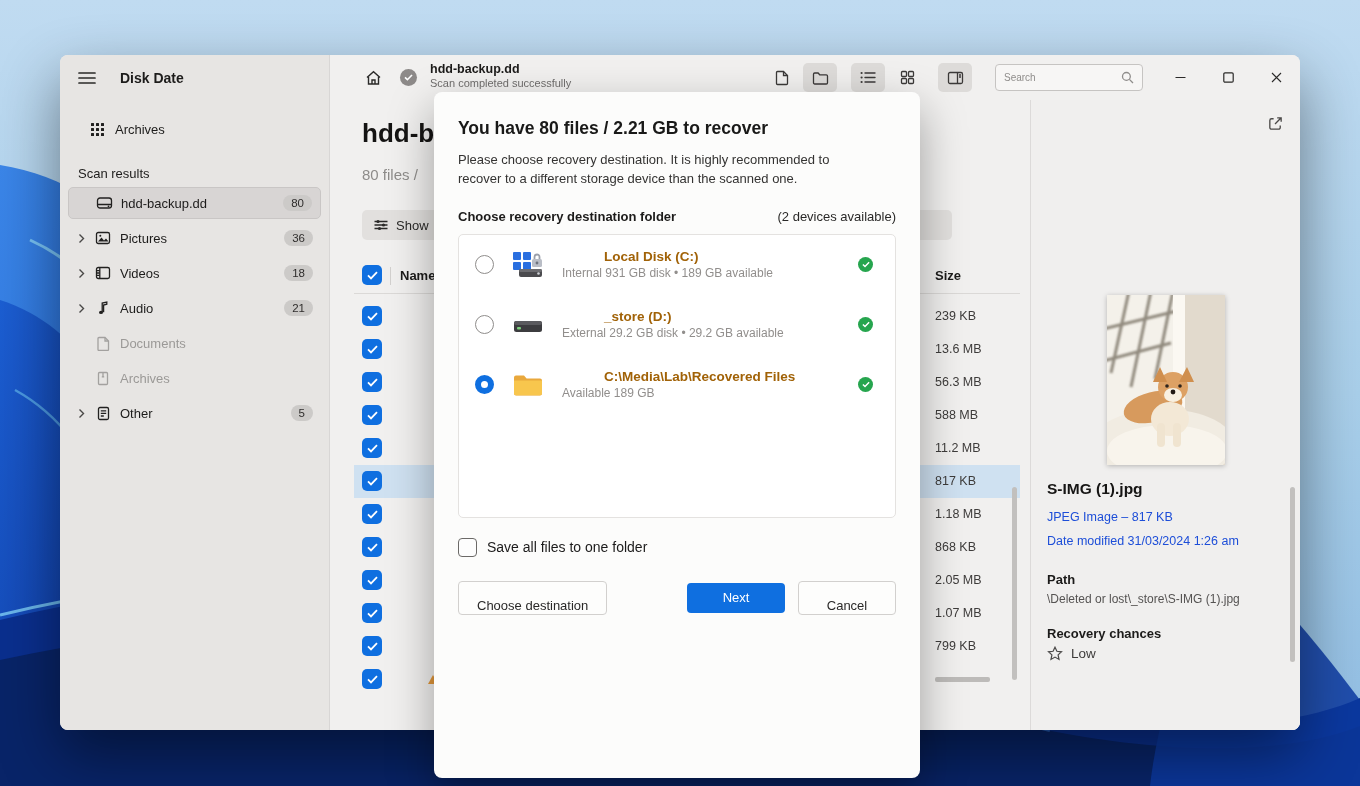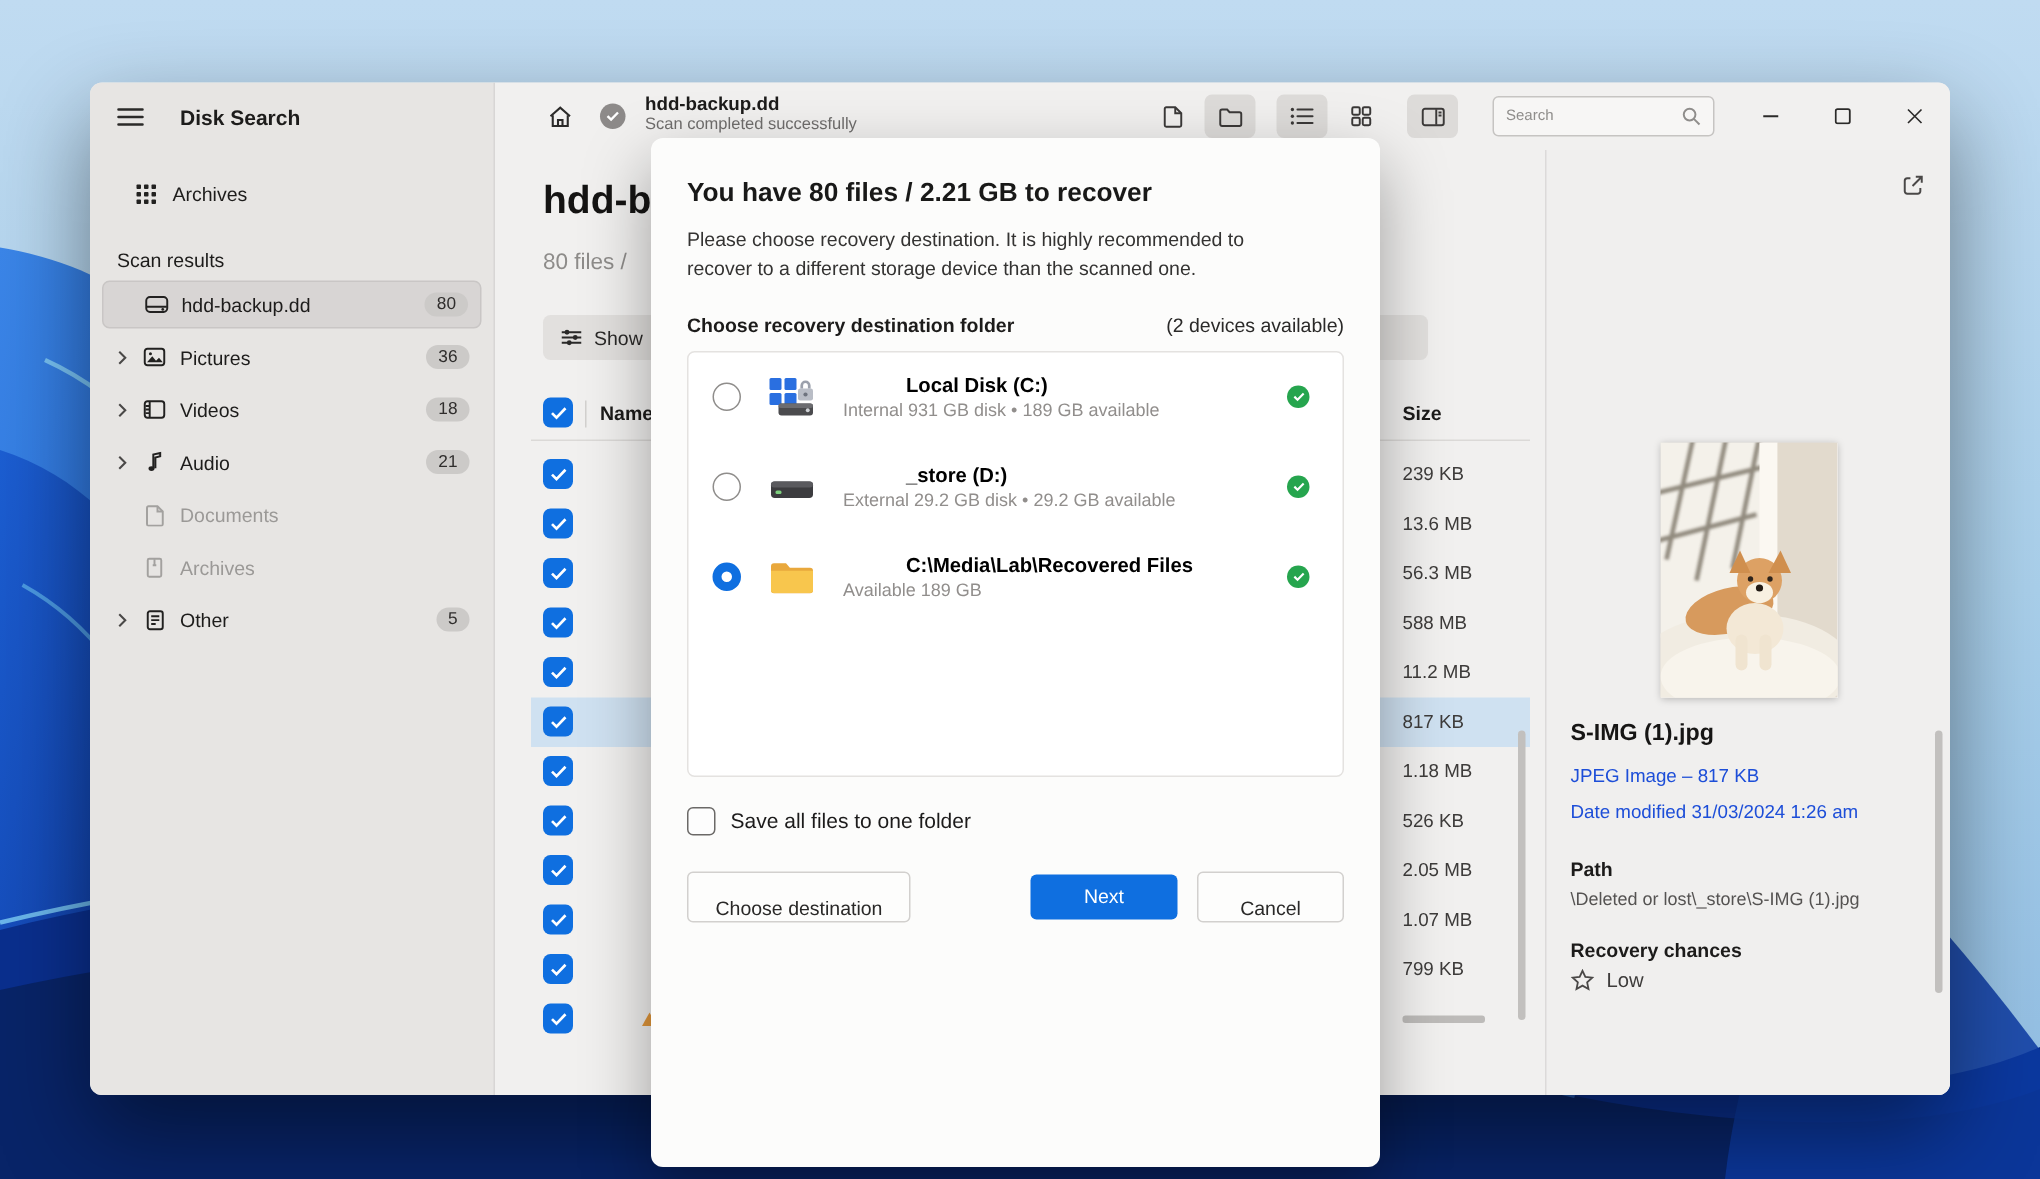--- a/index.html
+++ b/index.html
@@ -98,21 +98,21 @@
   .dlg-title { font-size:17.5px; font-weight:bold; color:#191918; }
   .dlg-desc { margin-top:12px; font-size:13px; color:#343332; line-height:1.45; width:408px; }
   .dlg-sect { margin-top:20px; display:flex; justify-content:space-between; align-items:center; }
   .dlg-sect .s1 { font-size:13px; font-weight:bold; color:#1c1b1a; }
   .dlg-sect .s2 { font-size:13px; color:#2a2928; }
   .dest-list { margin-top:10px; height:284px; background:#fff; border:1px solid #e4e2e0; border-radius:5px; overflow:hidden; }
   .dest-row { height:60px; display:flex; align-items:center; padding:0 22px 0 16px; gap:16px; }
   .radio { width:19px; height:19px; border-radius:50%; background:#fff; border:1px solid #8f8d8b; flex:none; }
   .radio.on { border:6px solid #0f6fe0; }
   .dev-icon { width:36px; height:32px; flex:none; display:flex; align-items:center; justify-content:center; }
-  .dev-text .n { font-size:13.5px; font-weight:600; color:#000000;padding-left:42px; }
+  .dev-text .n { font-size:13.5px; font-weight:600; color:#a16207;padding-left:42px; }
   .dev-text .d { font-size:12px; color:#918e8c; margin-top:2px; }
   .ok-badge { margin-left:auto; width:15px; height:15px; border-radius:50%; background:#26a54e;
               display:flex; align-items:center; justify-content:center; flex:none; }
   .save-row { margin-top:20px; display:flex; align-items:center; gap:10px; }
   .save-cbx { width:19px; height:19px; border:1px solid #6b6967; border-radius:4px; background:#fdfdfd; flex:none; }
   .save-label { font-size:14px; color:#1c1b1b; }
   .dlg-buttons { margin-top:24px; display:flex; align-items:center; }
   .btn { height:30px; border-radius:4px; font-size:13px; font-family:"Liberation Sans",sans-serif; }
   .btn.secondary { background:#fdfdfc; border:1px solid #d2d0ce; color:#2a2928; padding:16px 18px; }
   .btn.primary { background:#0f6fe0; border:none; color:#fff; width:98px; margin-left:auto; }
@@ -154,21 +154,21 @@
   <div class="window">
     <div class="body-row">
 
       <aside class="sidebar">
         <div class="sb-header">
           <span class="icon-plain">
             <svg width="18" height="14" viewBox="0 0 18 14">
                 <path d="M1 2h16M1 7h16M1 12h16" stroke="#2b2a29" stroke-width="1.7" stroke-linecap="round"></path>
               </svg>
           </span>
-          <span class="sb-title">Disk Search</span>
+          <span class="sb-title">Disk Date</span>
         </div>
 
         <div class="sb-dash">
           <span class="icon-plain">
             <svg width="15" height="15" viewBox="0 0 15 15">
               <g fill="#222120">
                   <rect x="1" y="1" width="3" height="3" rx=".6"></rect>
                   <rect x="6" y="1" width="3" height="3" rx=".6"></rect>
                   <rect x="11" y="1" width="3" height="3" rx=".6"></rect>
                   <rect x="1" y="6" width="3" height="3" rx=".6"></rect>
@@ -474,21 +474,21 @@
                   </svg>
                 </span>
                 <span class="fsize">1.18 MB</span>
               </div>
             <div class="frow">
                 <span class="cbx">
                   <svg width="11" height="9" viewBox="0 0 11 9">
                     <path d="M1 4.4 4 7.4 10 1.2" stroke="#fff" stroke-width="1.8" fill="none"></path>
                   </svg>
                 </span>
-                <span class="fsize">526 KB</span>
+                <span class="fsize">868 KB</span>
               </div>
             <div class="frow">
                 <span class="cbx">
                   <svg width="11" height="9" viewBox="0 0 11 9">
                     <path d="M1 4.4 4 7.4 10 1.2" stroke="#fff" stroke-width="1.8" fill="none"></path>
                   </svg>
                 </span>
                 <span class="fsize">2.05 MB</span>
               </div>
             <div class="frow">

